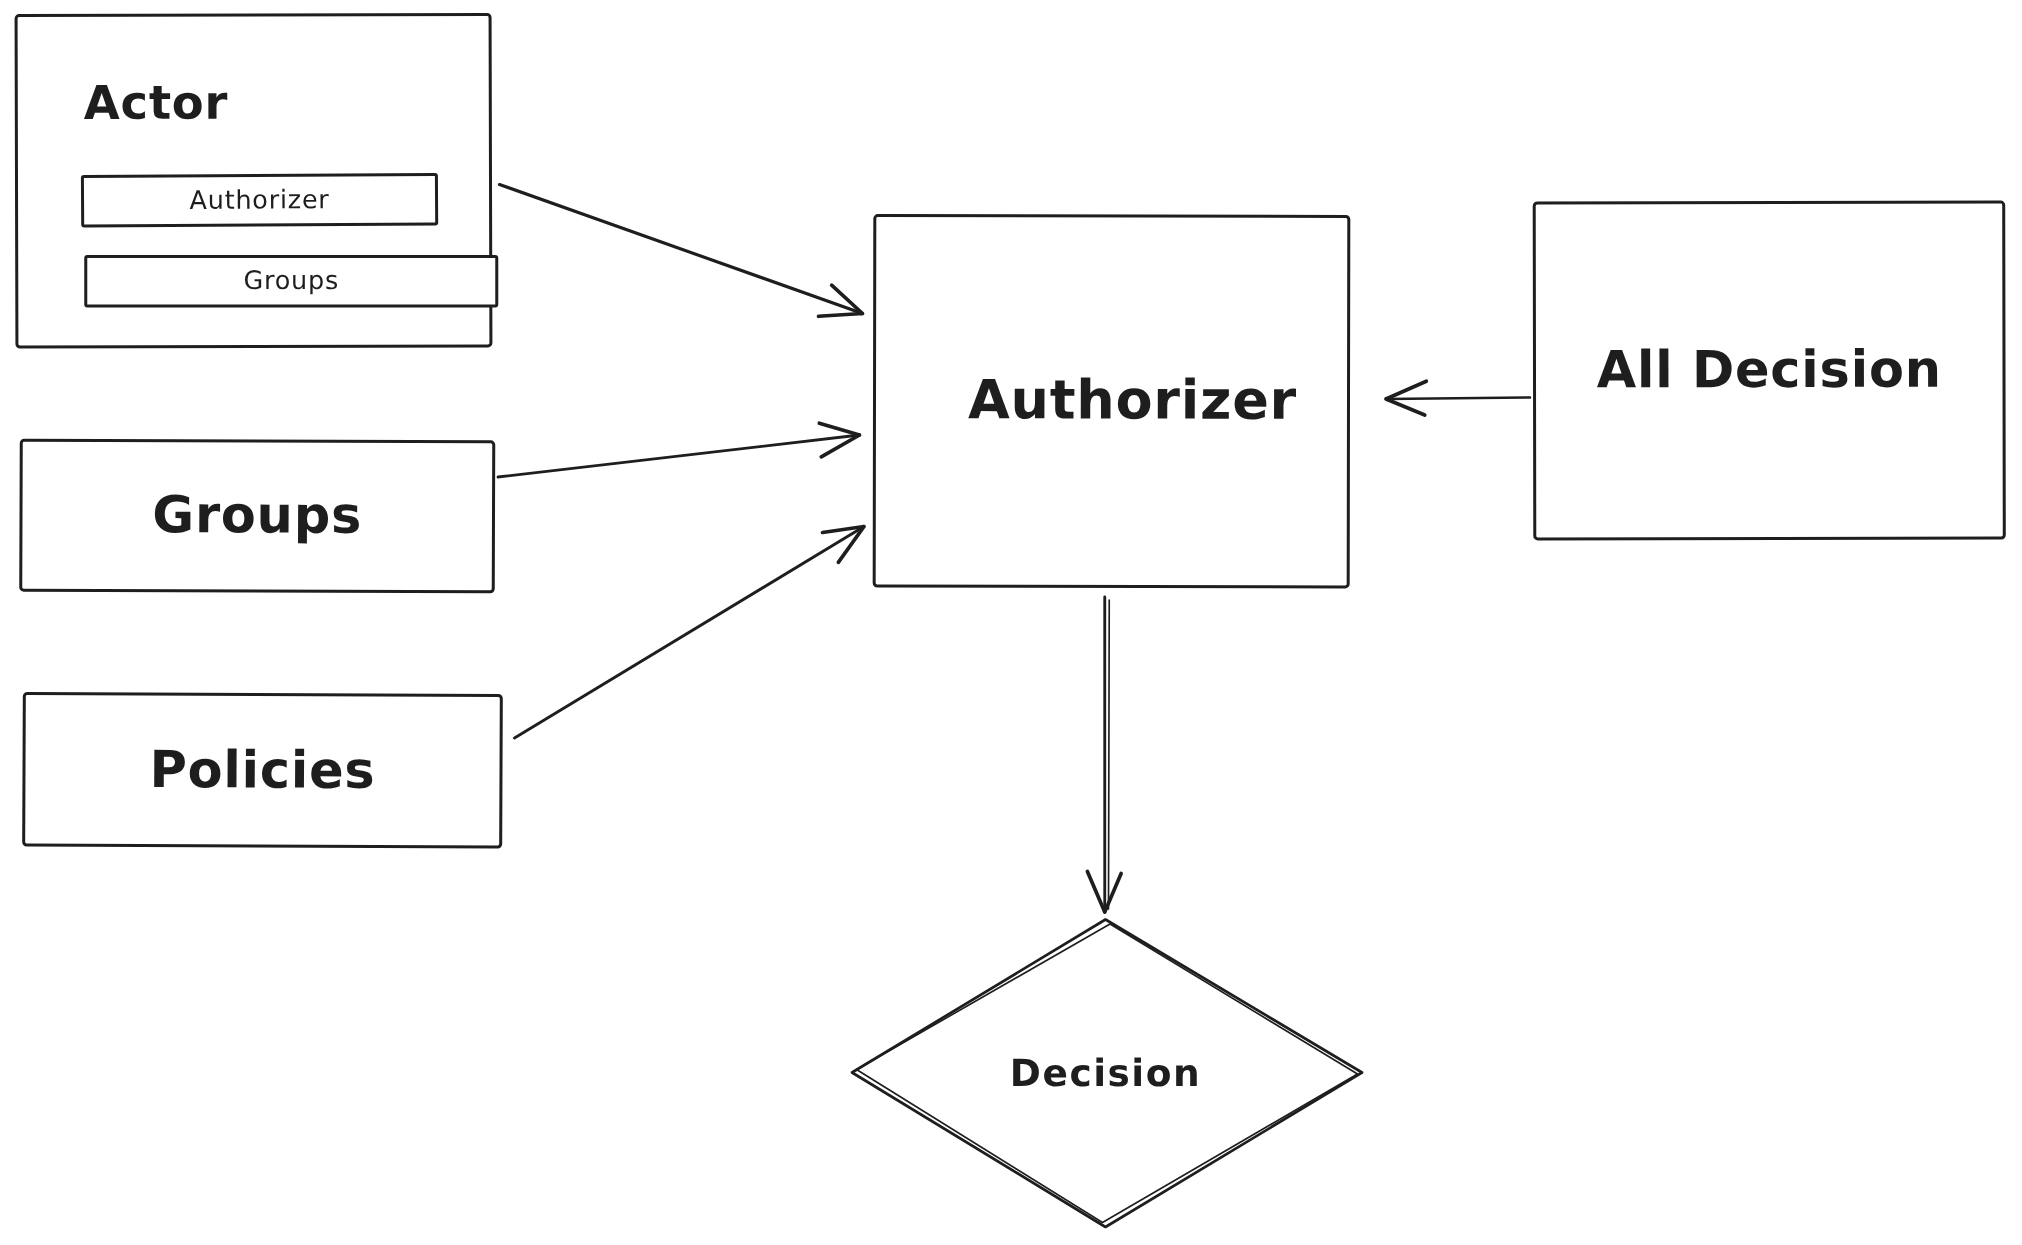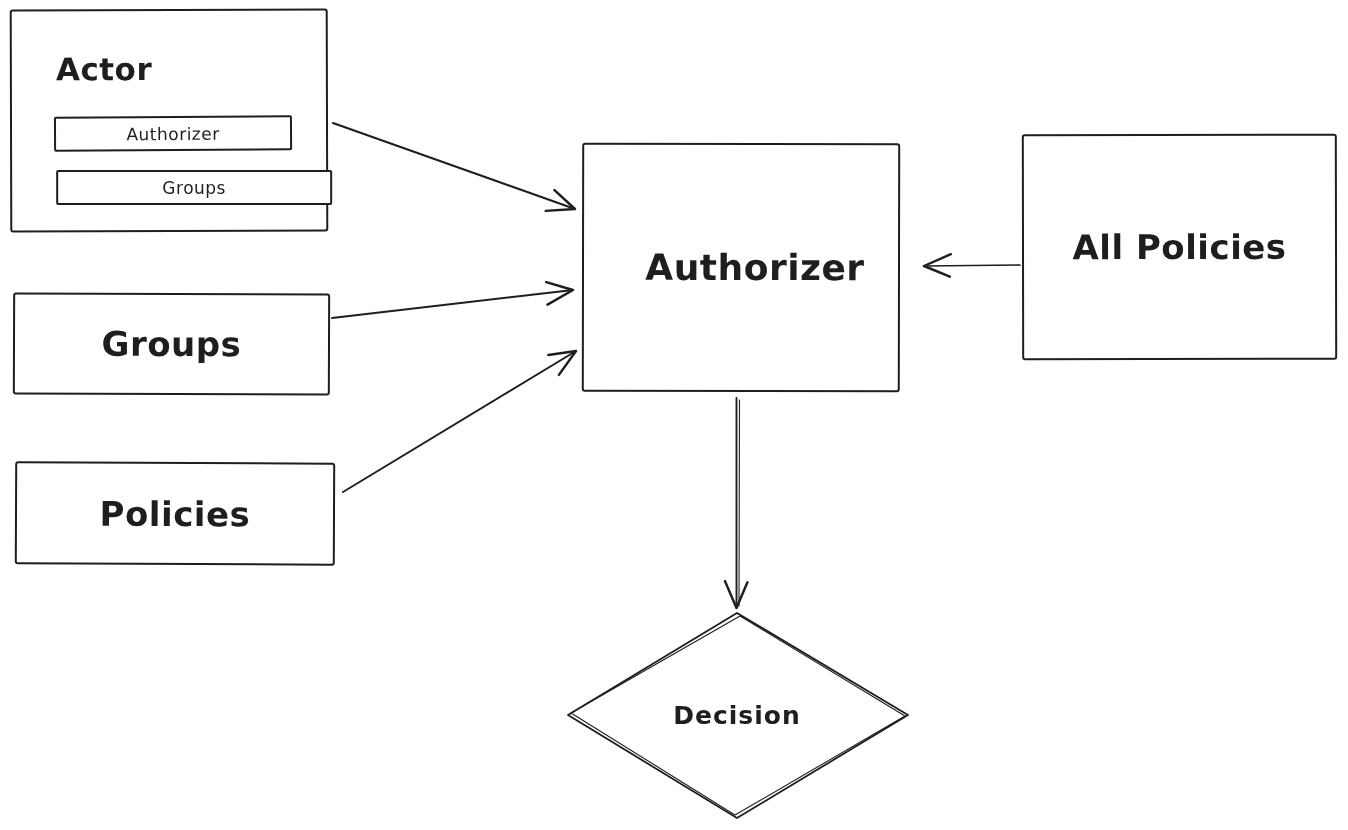--- a/index.html
+++ b/index.html
@@ -111,20 +111,20 @@
 
   <div class="node resource-box center">
     <span class="label">Policies</span>
   </div>
 
   <div class="node authorizer-box center">
     <span class="label">Authorizer</span>
   </div>
 
   <div class="node policies-box center">
-    <span class="label">All Policies</span>
+    <span class="label">All Decision</span>
   </div>
 
   <div class="decision-label center">
     <span class="label">Decision</span>
   </div>
 
 </div>
 
 </body></html>

